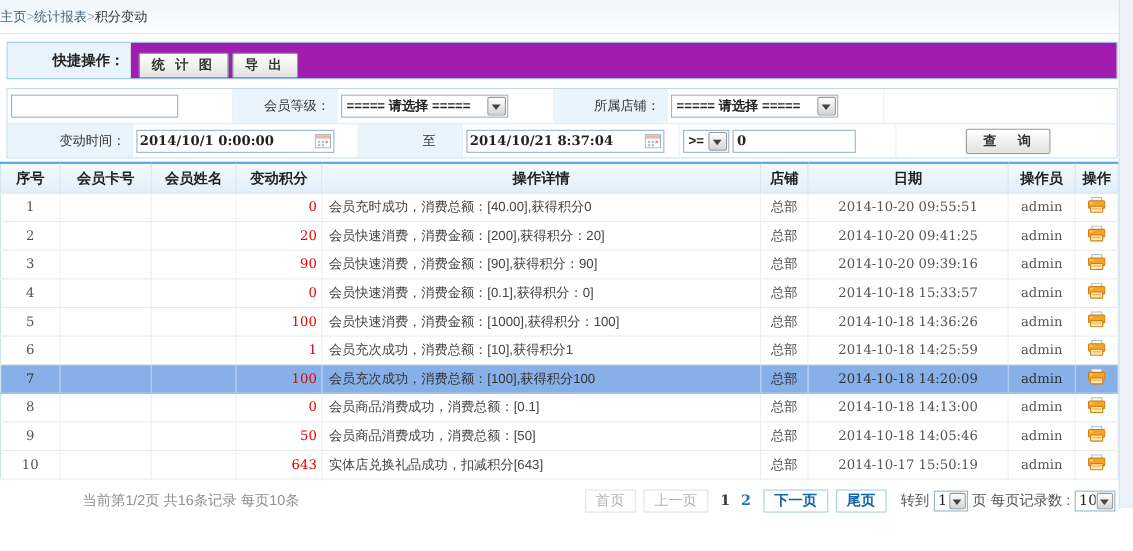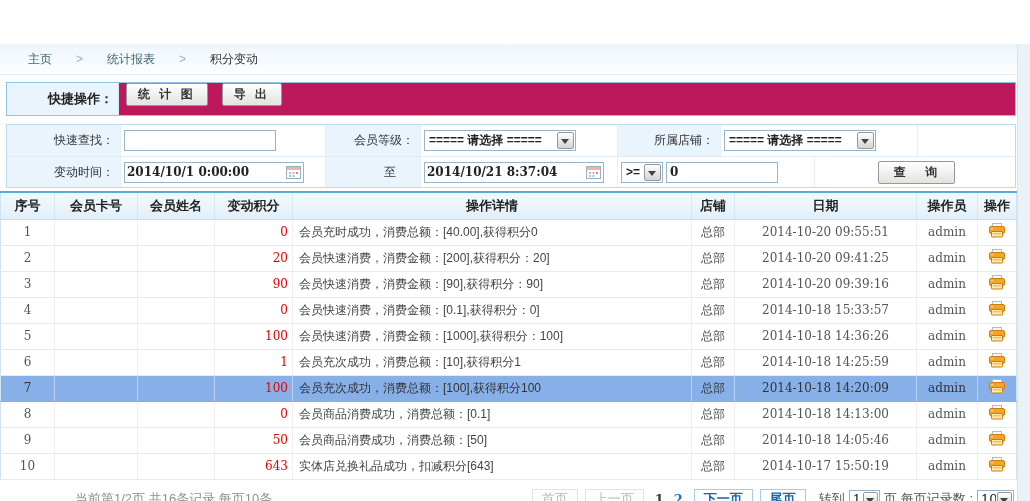--- a/index.html
+++ b/index.html
@@ -6,37 +6,37 @@
   html,body { margin:0; padding:0; }
   body {
     width:1030px; height:501px; overflow:hidden; position:relative;
     background:#fff; color:#333;
     font:12px "Liberation Sans","DejaVu Sans",sans-serif;
   }
   .page { width:1030px; height:501px; position:relative; }
 
   
   .breadcrumb {
-    height:31px; display:flex; align-items:center; padding-left:28px; gap:24px;
-    background:linear-gradient(#eef6fc,#fcfeff); border-bottom:1px solid #e0ebf3;margin-top:44px;
+    height:31px; display:flex; align-items:center; gap:0;
+    background:linear-gradient(#eef6fc,#fcfeff); border-bottom:1px solid #e0ebf3;
   }
   .bc-link { color:#3d6075; cursor:pointer; }
   .bc-sep { color:#9ab0bd; }
   .bc-current { color:#333; }
 
   
   .quickbar {
     margin:7px 14px 0 6px; height:34px; border:1px solid #8fc3e8; display:flex;
   }
   .qb-label {
     width:112px; background:#e9f4fc; border-right:1px solid #d8e8f4;
     display:flex; align-items:center; justify-content:flex-end; padding-right:5px;
     font-weight:bold; color:#222; font-size:13px;
   }
-  .qb-body { flex:1; background:#be185d; display:flex; align-items:flex-start; gap:14px; padding-left:7px; }
+  .qb-body { flex:1; background:#a21caf; display:flex; align-items:flex-end; gap:3px; padding-left:7px; }
   .btn {
     height:23px; padding:0 11px; border:1px solid #8e9aa5; border-radius:2px;
     background:linear-gradient(#ffffff,#e2e2df); font-weight:bold; color:#333;
     font-size:12px; letter-spacing:3px; font-family:inherit; cursor:pointer;
   }
 
   
   .sform { margin:8px 14px 0 6px; border:1px solid #bcd9ee; background:#fff; }
   .fr { display:flex; height:31px; }
   .fr2 .fc { border-top:1px solid #dcebf6; }
@@ -154,21 +154,20 @@
   <div class="quickbar">
     <div class="qb-label">快捷操作：</div>
     <div class="qb-body">
       <button class="btn">统 计 图</button>
       <button class="btn">导 出</button>
     </div>
   </div>
 
   <div class="sform">
     <div class="fr fr1">
-      <div class="fc lab c1">快速查找：</div>
       <div class="fc inp c2">
         <input class="ti qf" type="text" value="" style="">
       </div>
       <div class="fc lab c3">会员等级：</div>
       <div class="fc inp c4">
         <div class="combo w152">
           <span class="val">===== 请选择 =====</span>
           <span class="dbtn"></span>
         </div>
       </div>

